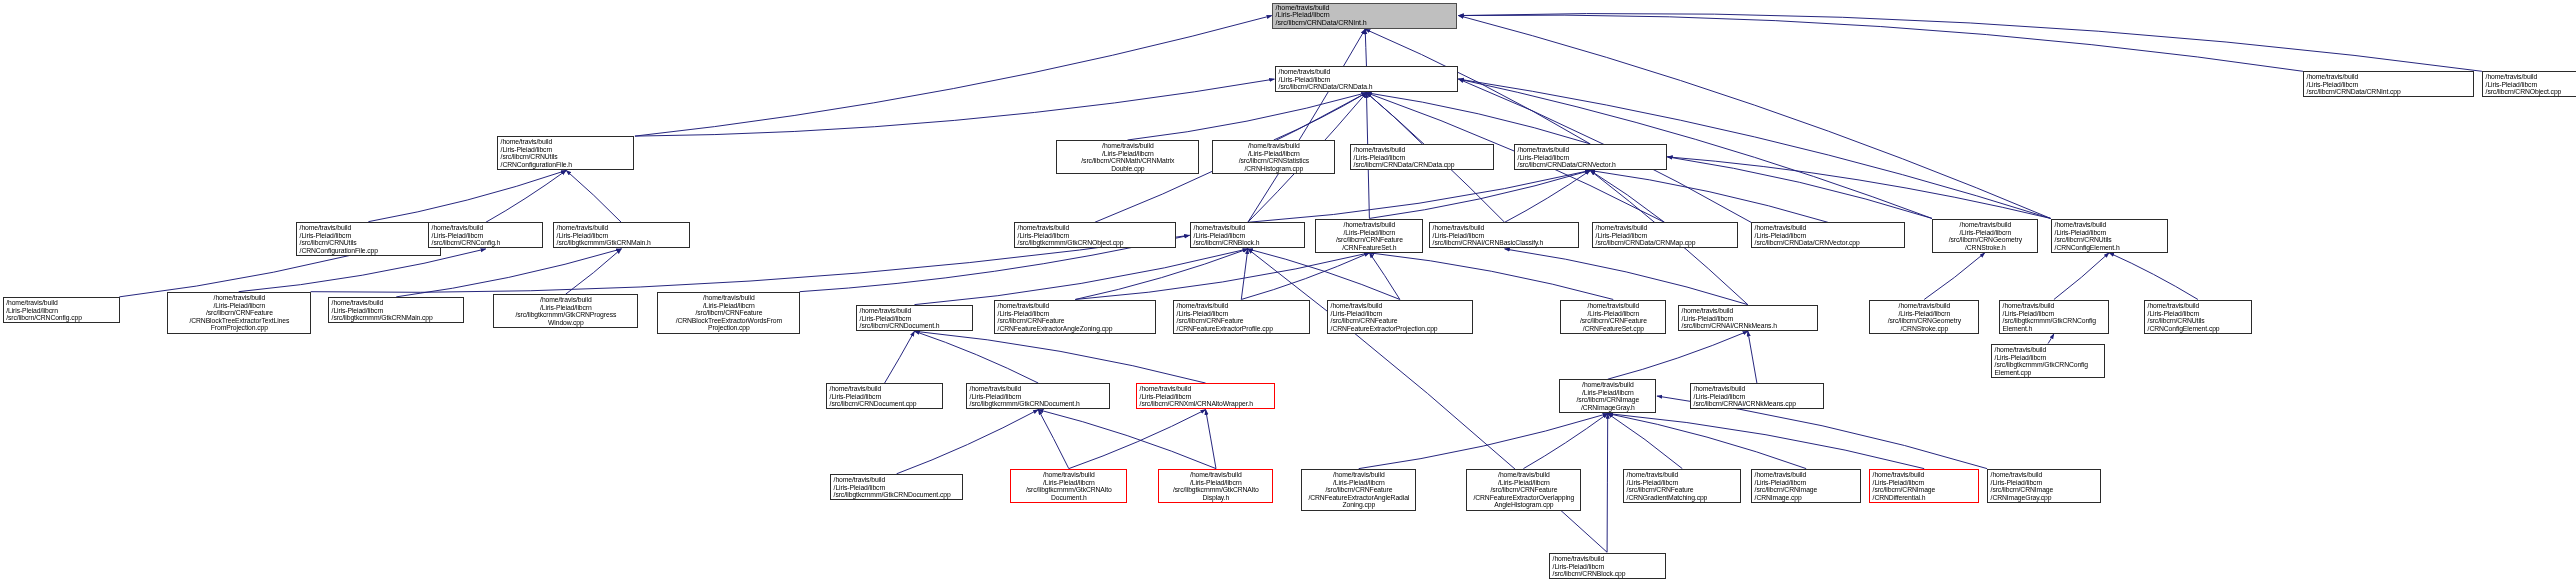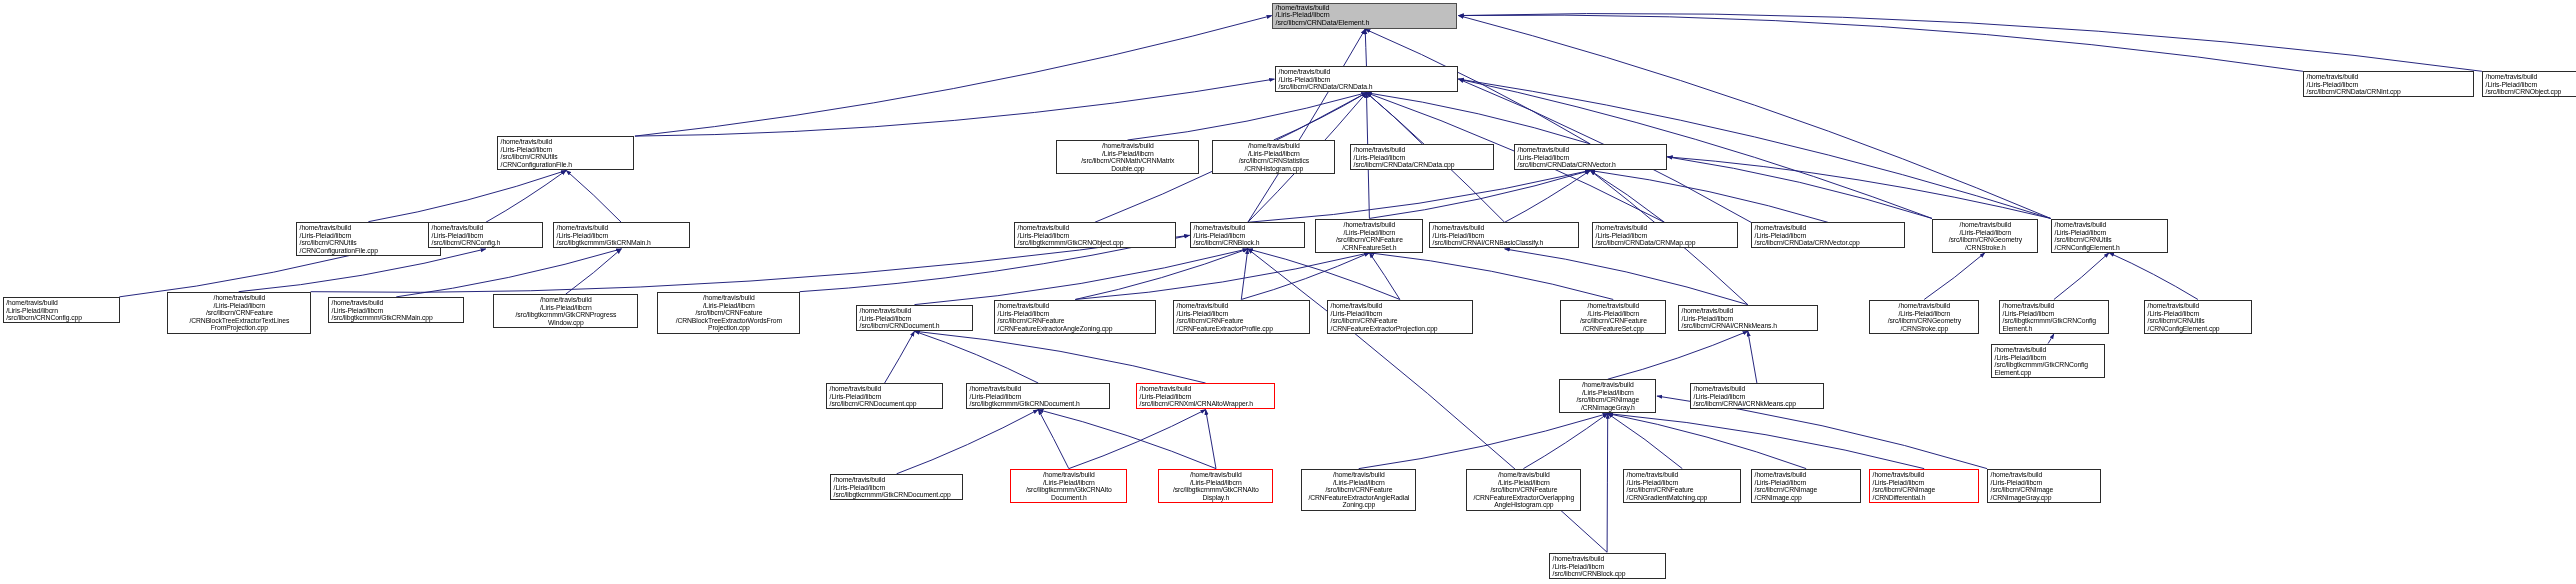--- a/index.html
+++ b/index.html
@@ -128,21 +128,21 @@
         <path d="M2095,723 Q2287,695.86 2479,638" marker-end="url(#arrow)"></path>
         <path d="M2349,723 Q2414,685.7 2479,638" marker-end="url(#arrow)"></path>
         <path d="M2594,723 Q2536.5,675.9 2479,638" marker-end="url(#arrow)"></path>
         <path d="M2785,723 Q2632,668.26 2479,638" marker-end="url(#arrow)"></path>
         <path d="M2967,723 Q2723,660.98 2479,638" marker-end="url(#arrow)"></path>
         <path d="M3064,723 Q2809.5,646.64 2555,611" marker-end="url(#arrow)"></path>
         <path d="M2478,852 Q2478.5,745.04 2479,638" marker-end="url(#arrow)"></path>
       </g>
   </svg>
   <div id="node-layer">
-      <div class="node root" style="left: 1272px; top: 2.6px; width: 185px; height: 26px;"><span class="ln">/home/travis/build</span><span class="ln">/Liris-Pleiad/libcrn</span><span class="ln">/src/libcrn/CRNData/Element.h</span></div>
+      <div class="node root" style="left: 1272px; top: 2.6px; width: 185px; height: 26px;"><span class="ln">/home/travis/build</span><span class="ln">/Liris-Pleiad/libcrn</span><span class="ln">/src/libcrn/CRNData/CRNInt.h</span></div>
       <div class="node" style="left: 1275px; top: 66px; width: 183px; height: 26px;"><span class="ln">/home/travis/build</span><span class="ln">/Liris-Pleiad/libcrn</span><span class="ln">/src/libcrn/CRNData/CRNData.h</span></div>
       <div class="node" style="left: 2303px; top: 71px; width: 171px; height: 26px;"><span class="ln">/home/travis/build</span><span class="ln">/Liris-Pleiad/libcrn</span><span class="ln">/src/libcrn/CRNData/CRNInt.cpp</span></div>
       <div class="node" style="left: 2482px; top: 71px; width: 159px; height: 26px;"><span class="ln">/home/travis/build</span><span class="ln">/Liris-Pleiad/libcrn</span><span class="ln">/src/libcrn/CRNObject.cpp</span></div>
       <div class="node" style="left: 497px; top: 136px; width: 137px; height: 34px;"><span class="ln">/home/travis/build</span><span class="ln">/Liris-Pleiad/libcrn</span><span class="ln">/src/libcrn/CRNUtils</span><span class="ln">/CRNConfigurationFile.h</span></div>
       <div class="node center" style="left: 1056px; top: 140px; width: 143px; height: 34px;"><span class="ln">/home/travis/build</span><span class="ln">/Liris-Pleiad/libcrn</span><span class="ln">/src/libcrn/CRNMath/CRNMatrix</span><span class="ln">Double.cpp</span></div>
       <div class="node center" style="left: 1212px; top: 140px; width: 123px; height: 34px;"><span class="ln">/home/travis/build</span><span class="ln">/Liris-Pleiad/libcrn</span><span class="ln">/src/libcrn/CRNStatistics</span><span class="ln">/CRNHistogram.cpp</span></div>
       <div class="node" style="left: 1350px; top: 144px; width: 144px; height: 26px;"><span class="ln">/home/travis/build</span><span class="ln">/Liris-Pleiad/libcrn</span><span class="ln">/src/libcrn/CRNData/CRNData.cpp</span></div>
       <div class="node" style="left: 1514px; top: 144px; width: 153px; height: 26px;"><span class="ln">/home/travis/build</span><span class="ln">/Liris-Pleiad/libcrn</span><span class="ln">/src/libcrn/CRNData/CRNVector.h</span></div>
       <div class="node" style="left: 296px; top: 222px; width: 145px; height: 34px;"><span class="ln">/home/travis/build</span><span class="ln">/Liris-Pleiad/libcrn</span><span class="ln">/src/libcrn/CRNUtils</span><span class="ln">/CRNConfigurationFile.cpp</span></div>
       <div class="node" style="left: 428px; top: 222px; width: 115px; height: 26px;"><span class="ln">/home/travis/build</span><span class="ln">/Liris-Pleiad/libcrn</span><span class="ln">/src/libcrn/CRNConfig.h</span></div>

